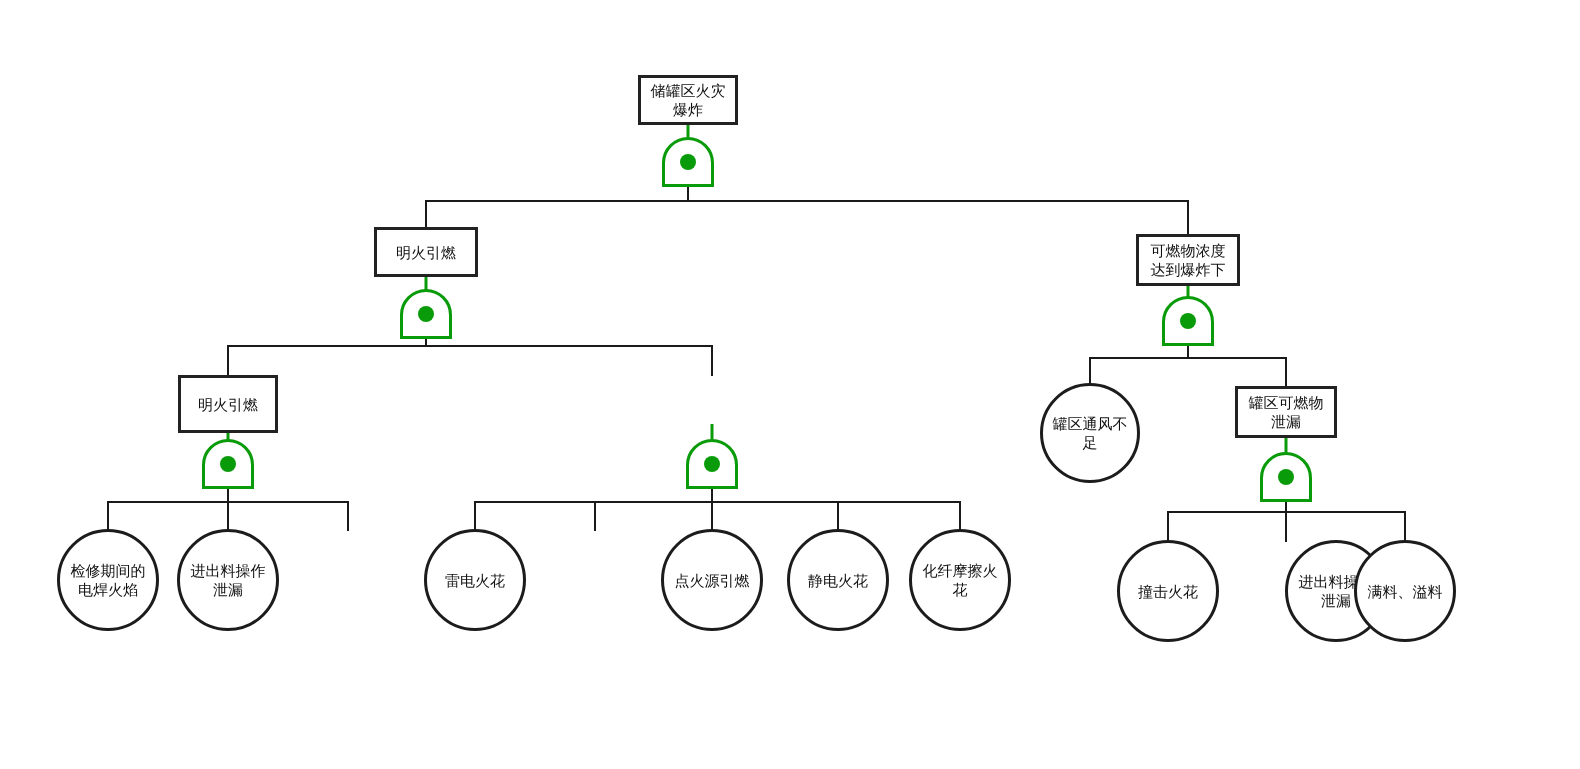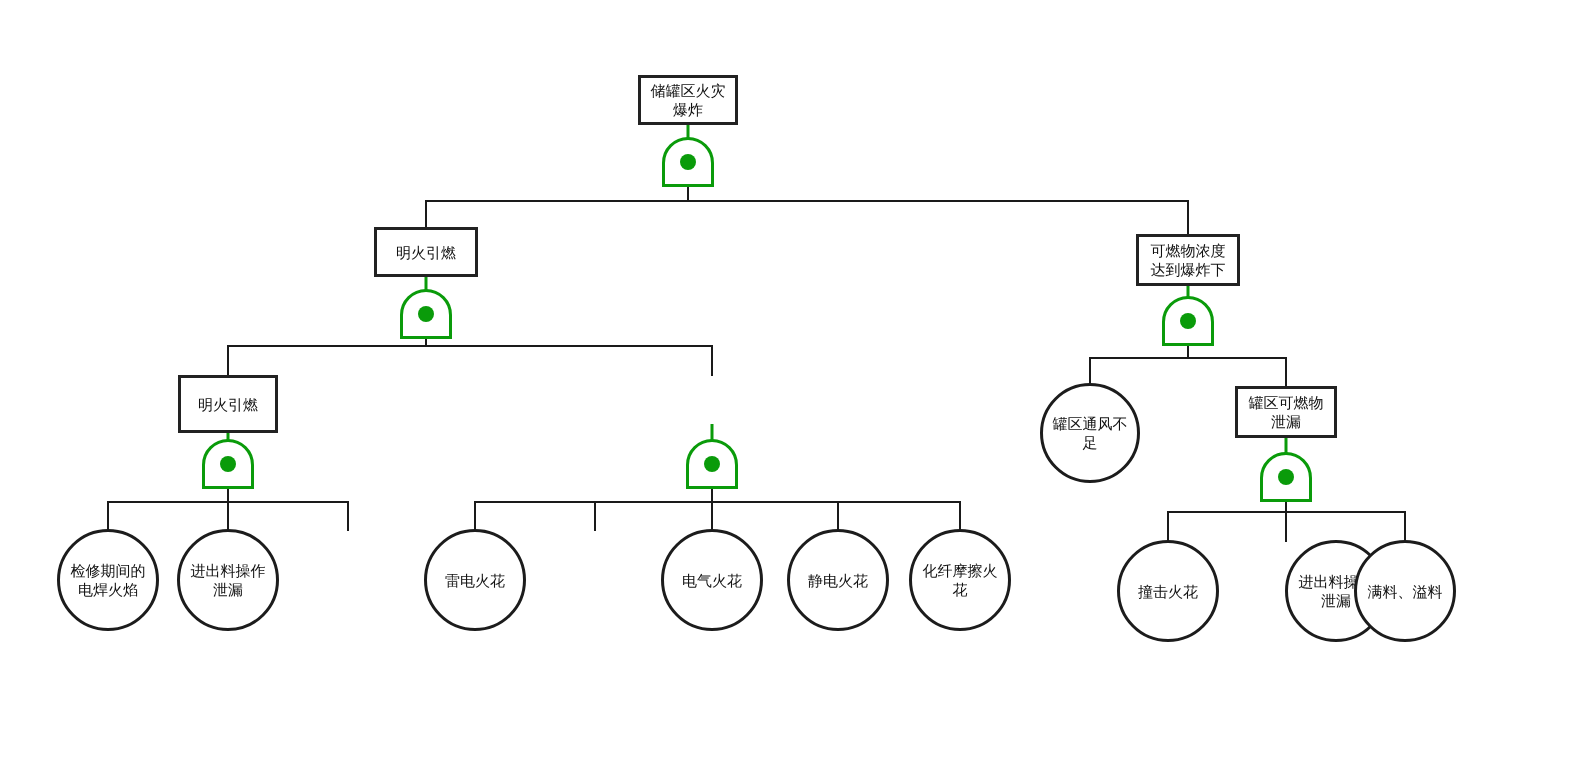--- a/index.html
+++ b/index.html
@@ -139,21 +139,21 @@
     <span class="lbl">进出料操作泄漏</span>
   </div>
 
 
   <div class="node circle-node" style="left:424px;top:529px;width:102px;height:102px">
     <span class="lbl">雷电火花</span>
   </div>
 
 
   <div class="node circle-node" style="left:661px;top:529px;width:102px;height:102px">
-    <span class="lbl">电气火花</span>
+    <span class="lbl">点火源引燃</span>
   </div>
 
   <div class="node circle-node" style="left:787px;top:529px;width:102px;height:102px">
     <span class="lbl">静电火花</span>
   </div>
 
   <div class="node circle-node" style="left:909px;top:529px;width:102px;height:102px">
     <span class="lbl">化纤摩擦火花</span>
   </div>
 

